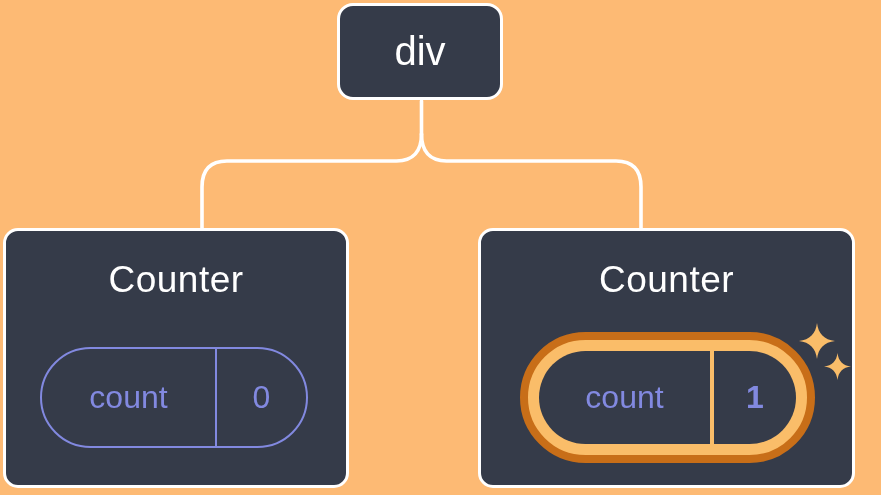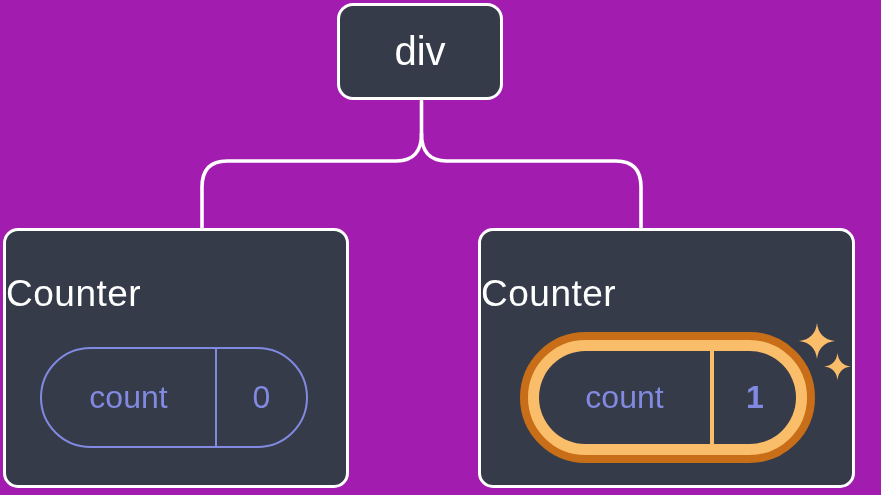--- a/index.html
+++ b/index.html
@@ -5,21 +5,21 @@
   html, body {
     margin: 0;
     padding: 0;
     background: #4c6972;
     font-family: "Liberation Sans", "DejaVu Sans", sans-serif;
   }
   .stage {
     position: relative;
     width: 881px;
     height: 495px;
-    background: #a21caf;
+    background: #fdba74;
     overflow: hidden;
   }
   .connector-svg {
     position: absolute;
     inset: 0;
     width: 881px;
     height: 495px;
     pointer-events: none;
   }
   .connector-svg path {
@@ -54,24 +54,24 @@
     height: 260px;
     box-sizing: border-box;
     background: #353b49;
     border: 3px solid #ffffff;
     border-radius: 15px;
   }
   .card.left  { left: 3px; }
   .card.right { left: 478px; width: 377px; }
   .card-title {
     position: absolute;
-    top: 42px;
+    top: 28px;
     left: 0;
     width: 100%;
-    text-align: left;
+    text-align: center;
     color: #ffffff;
     font-size: 37px;
     font-weight: 500;
     letter-spacing: 0.5px;
   }
   
   .pill {
     position: absolute;
     left: 34px;
     top: 116px;

